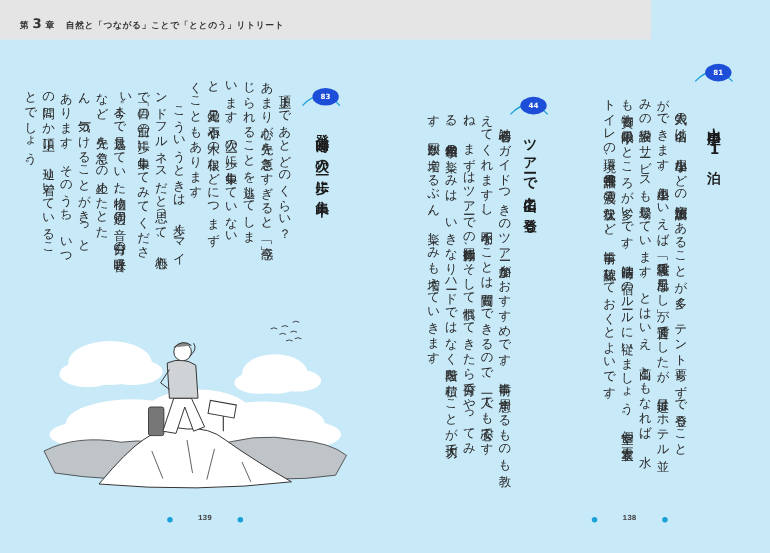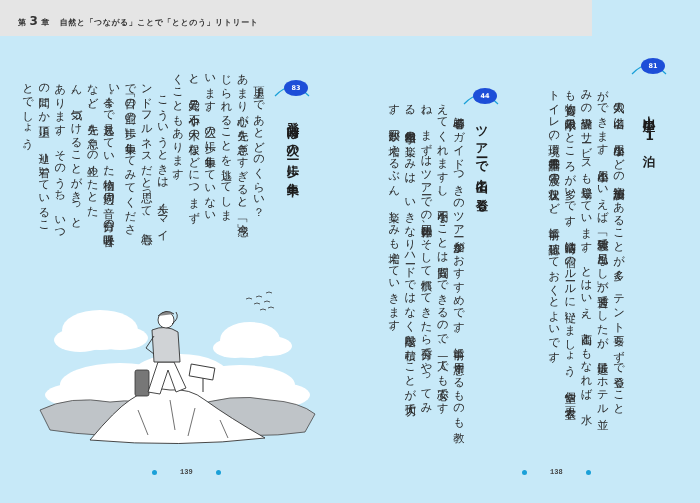--- a/index.html
+++ b/index.html
@@ -46,21 +46,21 @@
 
   <div class="badge-wrap" style="left:113px; top:52px;">
     <svg class="badge-arc" viewBox="0 0 36 20">
         <path d="M1 14 Q18 -4 35 14" fill="none" stroke="#1aa0d8" stroke-width="1.2"></path>
       </svg>
     <div class="badge">44</div>
   </div>
   <div class="heading" style="left:123px; top:82px; height:120px;">ツアーで名山に登る</div>
   <div class="col" style="left:36px; top:60px; height:330px; width:80px;">　初心者はガイドつきのツアー参加がおすすめです。事前に用意するものも教えてくれますし、不明なことは質問もできるので、一人でも安心ですね。まずはツアーでの団体行動、そして慣れてきたら自分でやってみる。自然相手の楽しみは、いきなりハードではなく段階を積むことが大切です。回数が増えるぶん、楽しみも増えていきます。</div>
 
-  <div class="folio" style="left:172px;justify-content:center;">
+  <div class="folio" style="left:188px;justify-content:center;">
     <span class="dot"></span>
     <span>138</span>
     <span class="dot"></span>
   </div>
 </div>
 
 <div class="page page-left">
 
   <div class="badge-wrap" style="left:274px; top:44px;">
     <svg class="badge-arc" viewBox="0 0 36 20">

